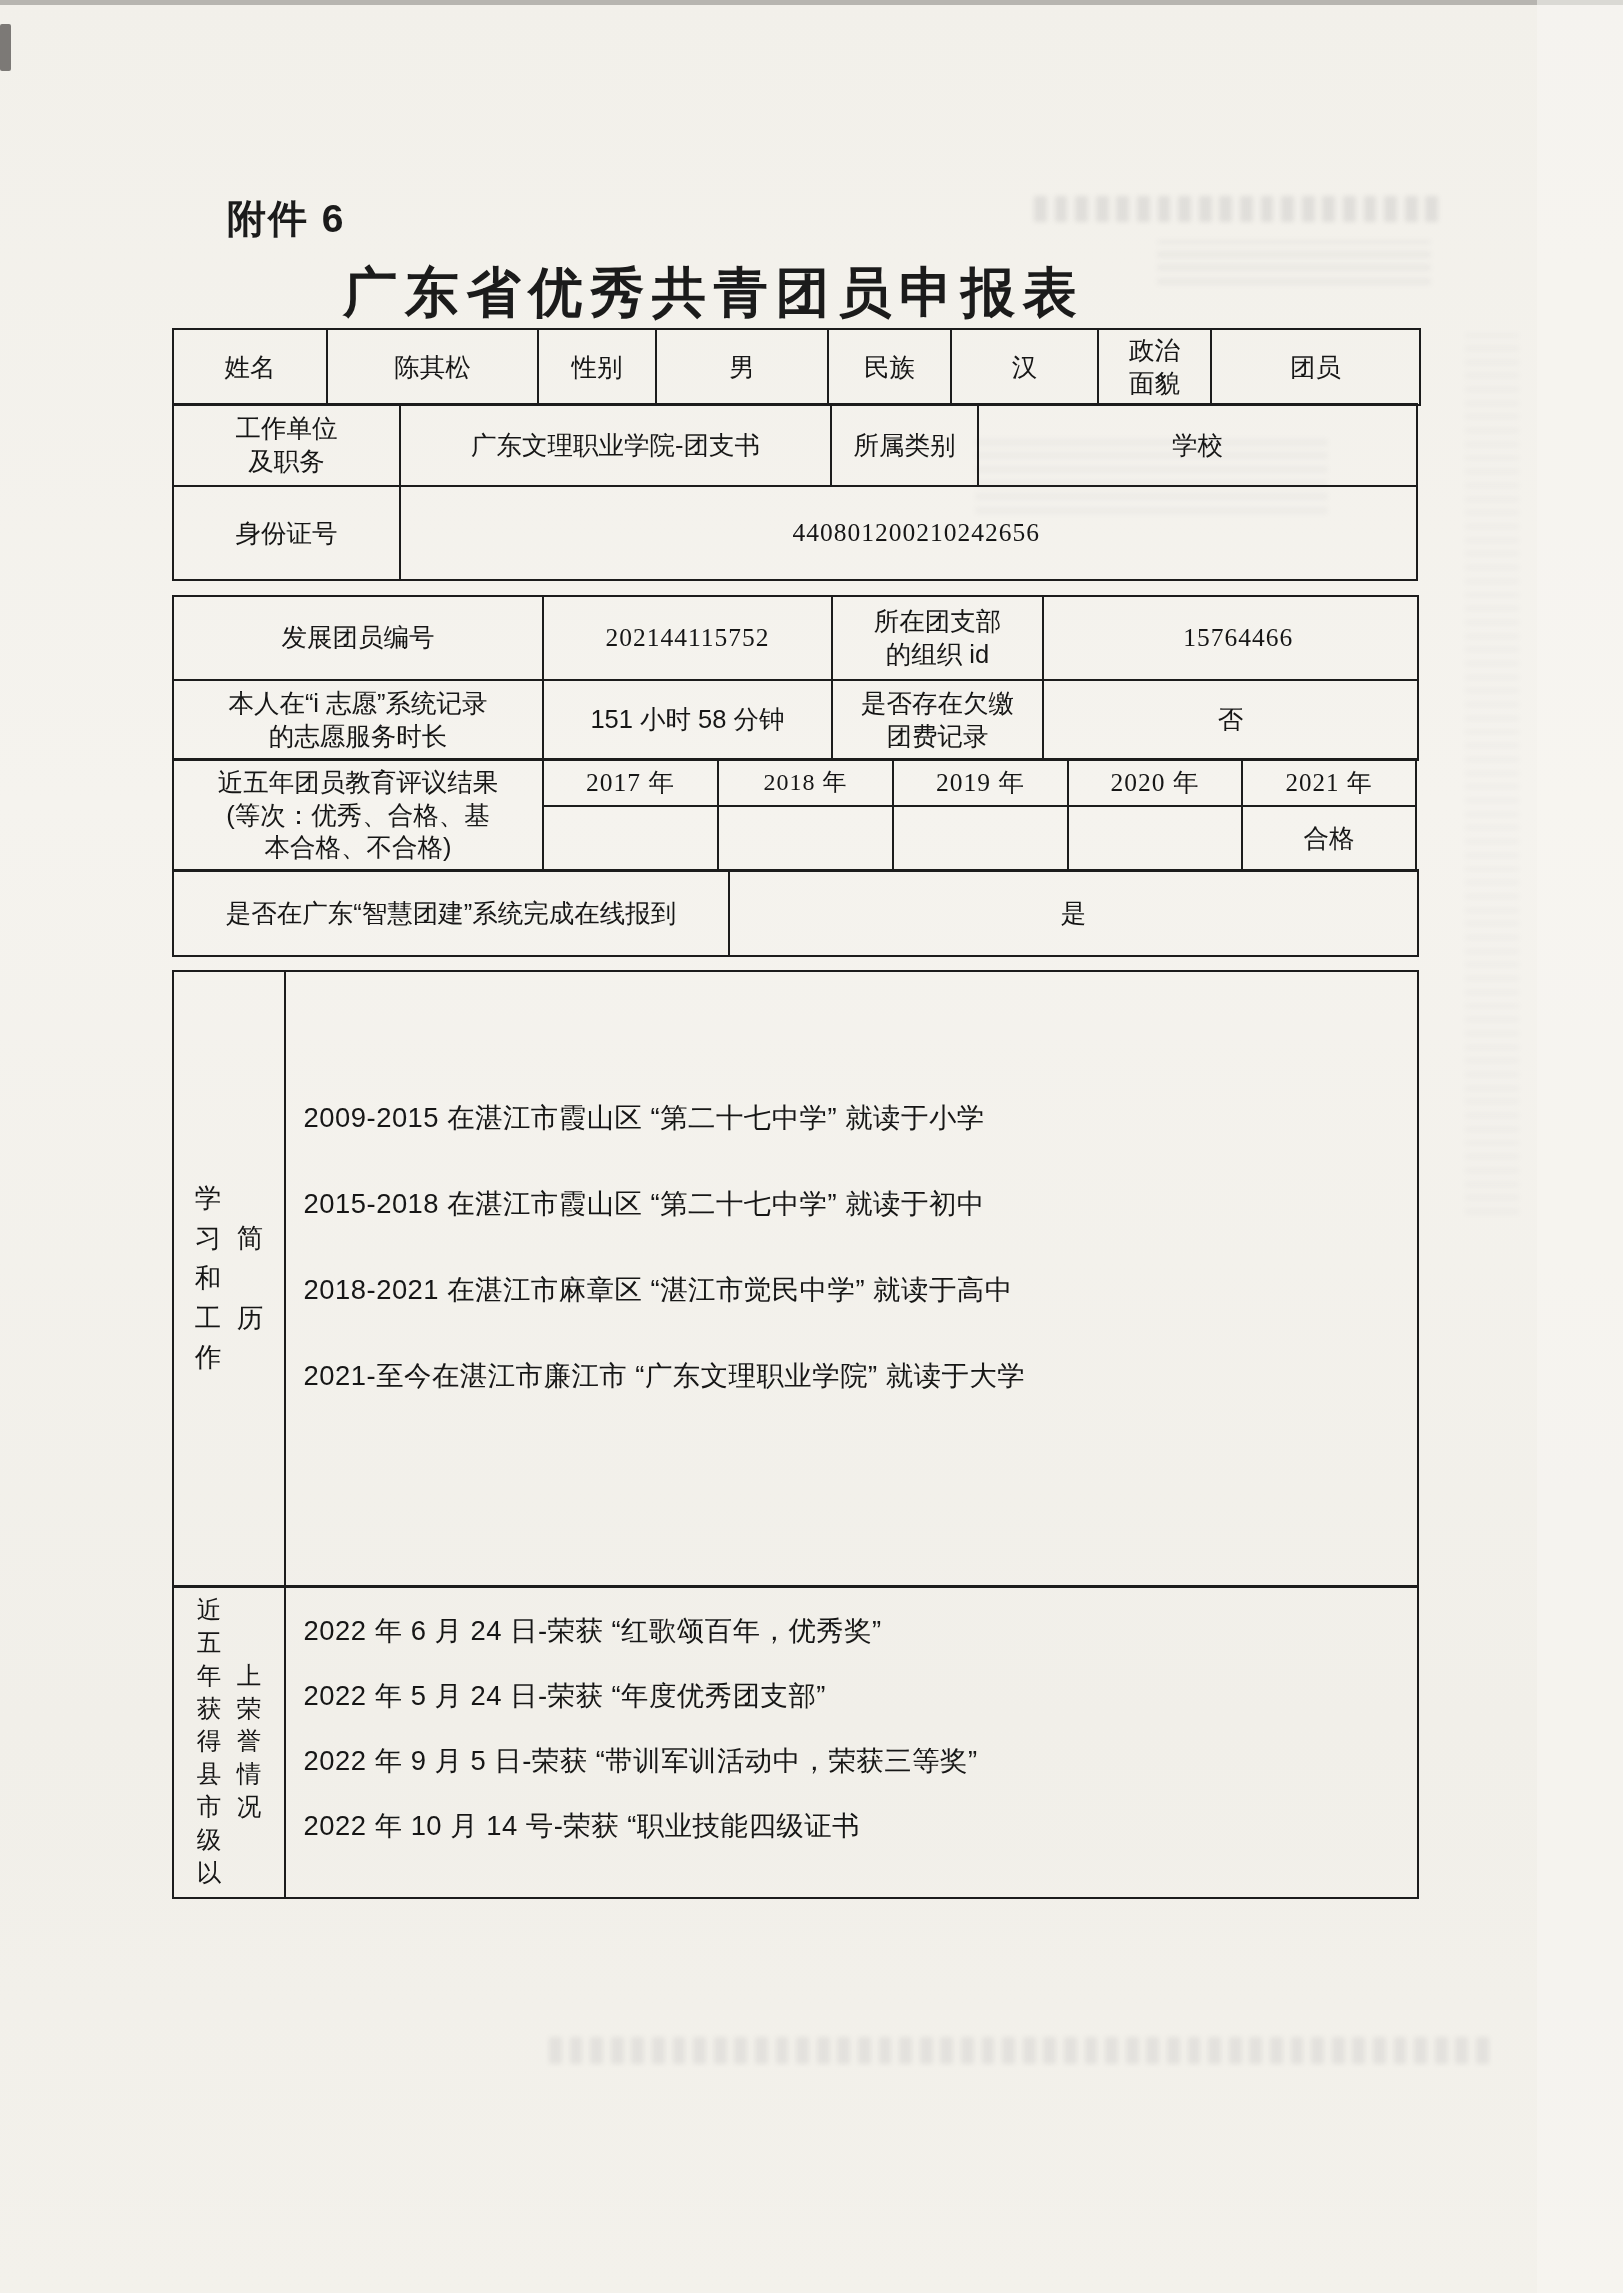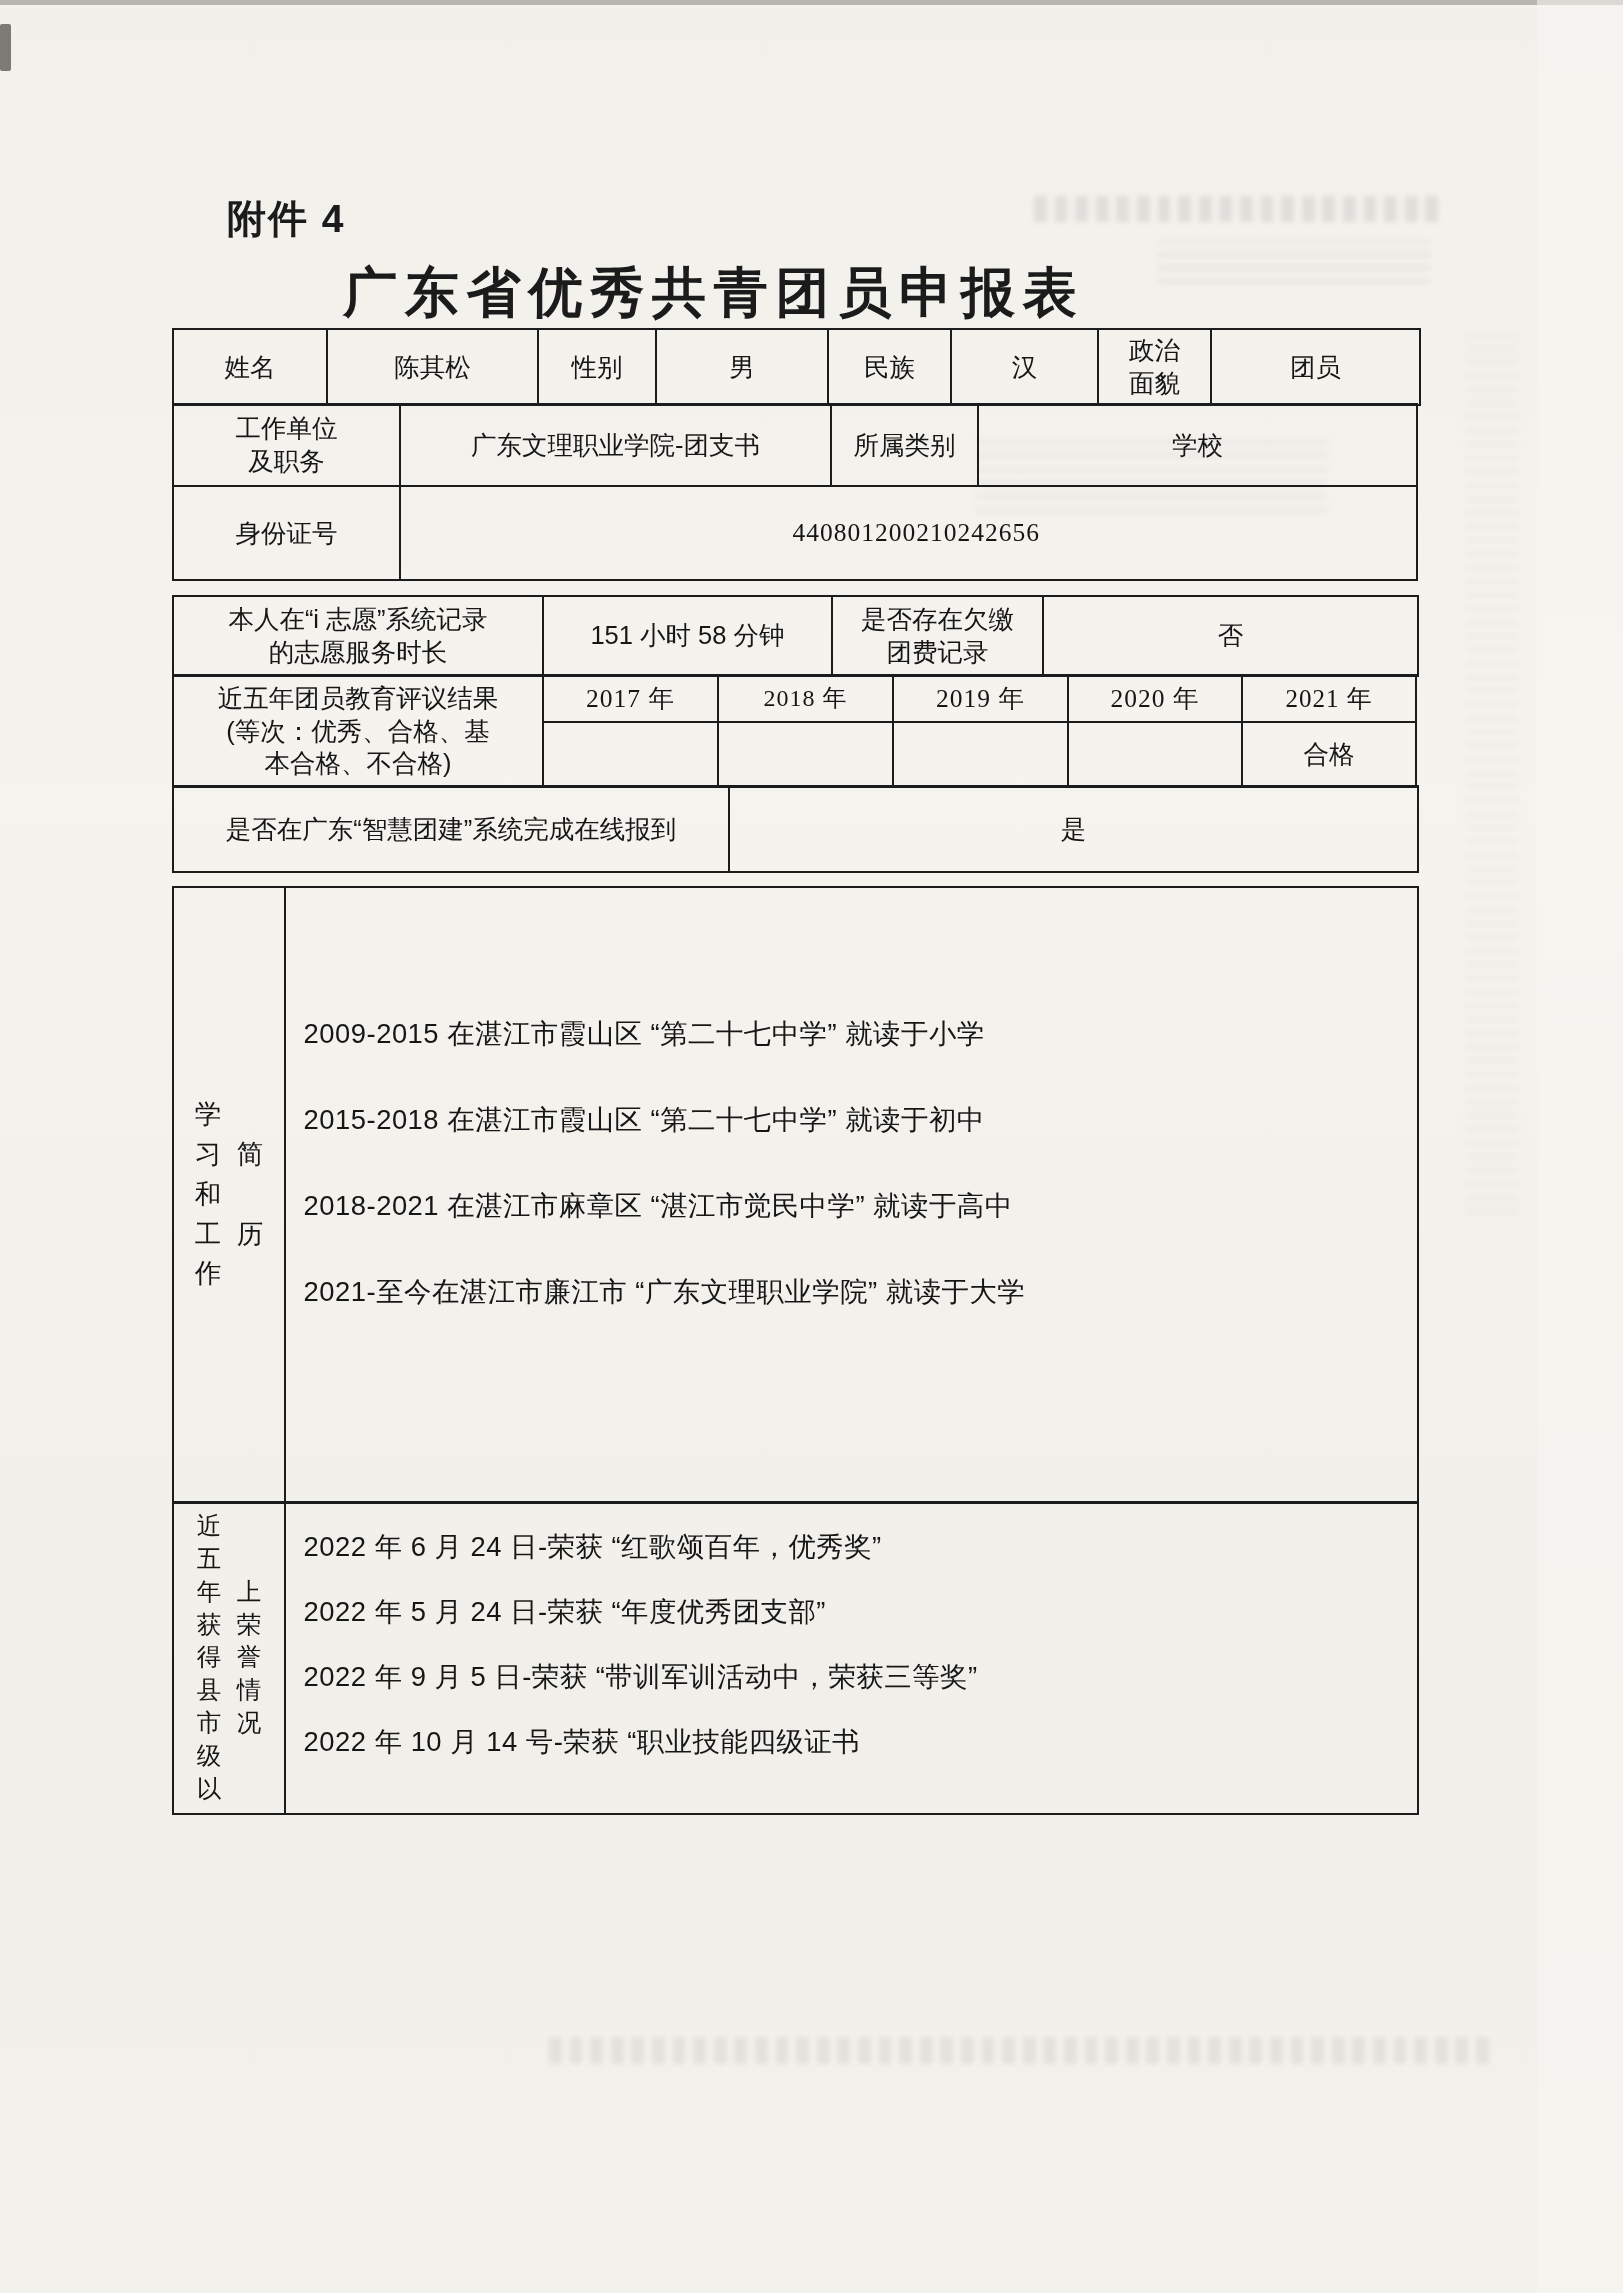--- a/index.html
+++ b/index.html
@@ -67,21 +67,21 @@
 
   <div class="edge-top"></div>
   <div class="corner-mark"></div>
   <div class="edge-right-light"></div>
   <div class="smudge smudge-text" style="left:1034px;top:196px;width:412px;height:25.5px;"></div>
   <div class="smudge smudge-block" style="left:1157px;top:240px;width:274px;height:45px;opacity:.18;"></div>
   <div class="smudge smudge-block" style="left:975px;top:436px;width:353px;height:78px;opacity:.14;"></div>
   <div class="smudge smudge-text" style="left:549px;top:2037px;width:941px;height:27.4px;opacity:.22;"></div>
   <div class="smudge smudge-block" style="left:1465px;top:333px;width:54px;height:882px;opacity:.10;"></div>
 
-  <div class="attachment">附件 4</div>
+  <div class="attachment">附件 6</div>
   <div class="title">广东省优秀共青团员申报表</div>
 
   <div class="form">
 
     <table class="t">
       <colgroup>
         <col style="width:154px">
           <col style="width:211px">
           <col style="width:118px">
           <col style="width:172px">
@@ -128,20 +128,27 @@
       </table>
 
     <table class="t mt-gap1">
       <colgroup>
         <col style="width:370px">
           <col style="width:289px">
           <col style="width:211px">
           <col style="width:375px">
       </colgroup>
       <tbody>
+          <tr style="height:84px">
+        <td>发展团员编号</td>
+        <td class="num">202144115752</td>
+        <td class="pre">所在团支部
+的组织 id</td>
+        <td class="num left">15764466</td>
+      </tr>
       <tr style="height:80px">
         <td class="pre">本人在“i 志愿”系统记录
 的志愿服务时长</td>
         <td>151 小时 58 分钟</td>
         <td class="pre">是否存在欠缴
 团费记录</td>
         <td>否</td>
       </tr>
     </tbody>
       </table>

